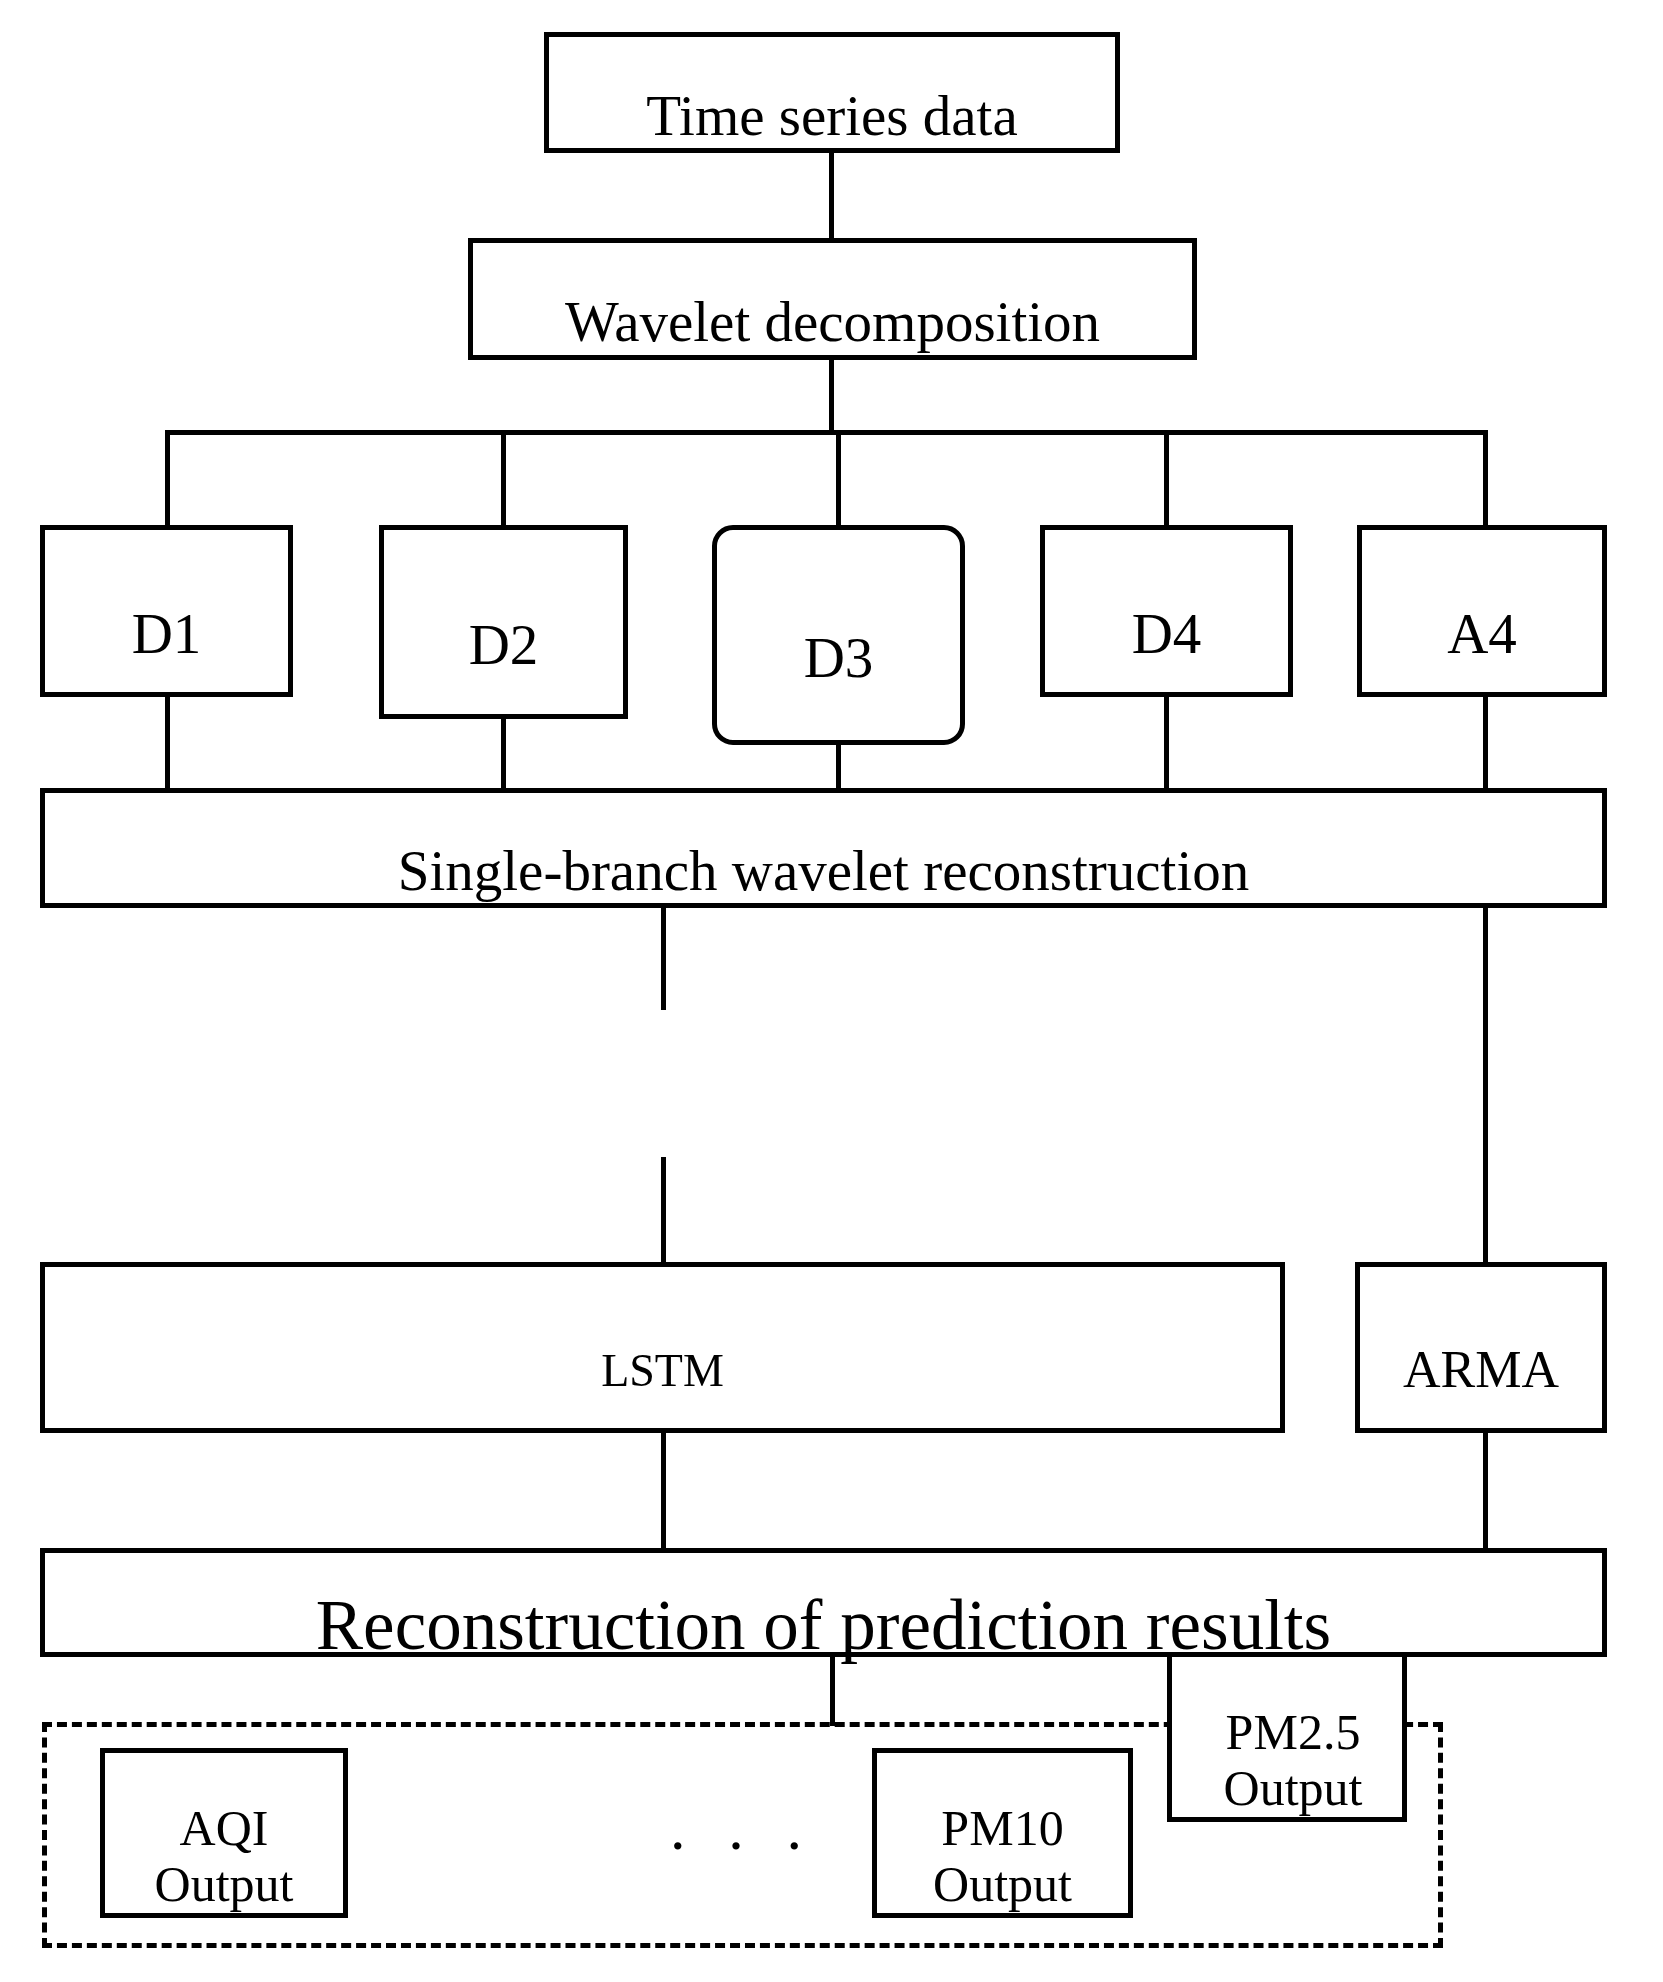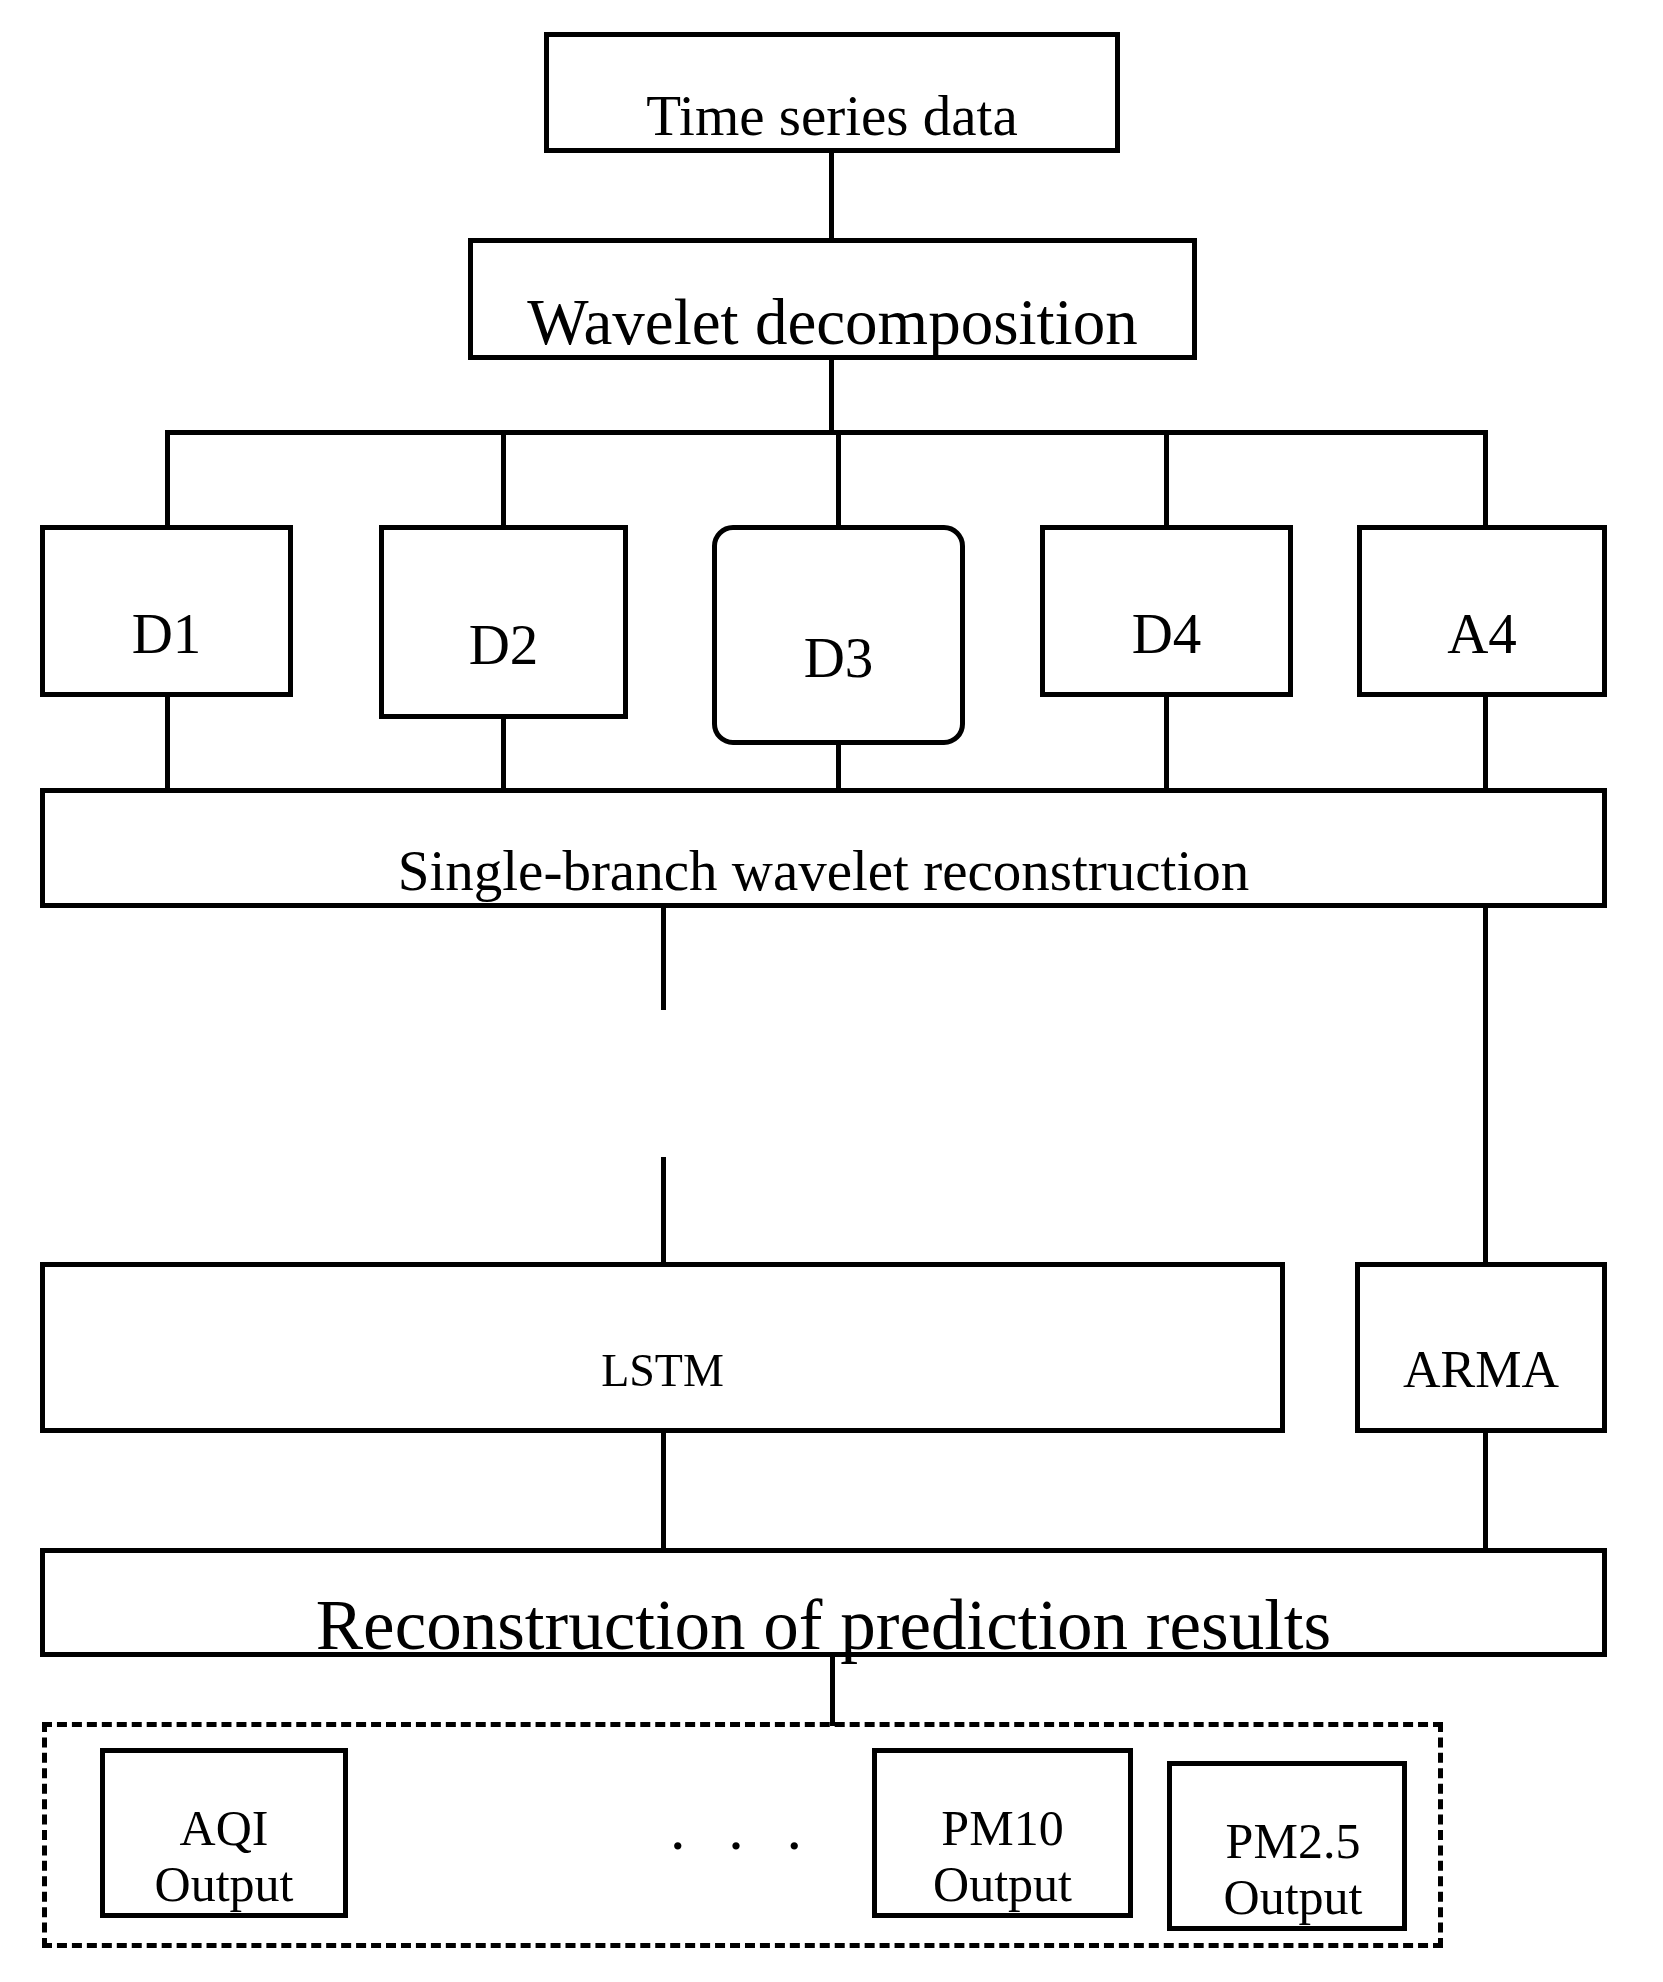--- a/index.html
+++ b/index.html
@@ -65,39 +65,39 @@
   .ellipsis {
     position: absolute;
     color: #000000;
     letter-spacing: 0.22em;
     z-index: 3;
     white-space: nowrap;
   }
 
   
   #n-time-series     { left:544px;  top:32px;   width:576px;  height:121px; font-size:57px; }
-  #n-wavelet-decomp  { left:468px;  top:238px;  width:729px;  height:122px; font-size:65px; }
+  #n-wavelet-decomp  { left:468px;  top:238px;  width:729px;  height:122px; font-size:57px; }
 
   #n-d1 { left:40px;   top:525px; width:253px; height:172px; font-size:57px; }
   #n-d2 { left:379px;  top:525px; width:249px; height:194px; font-size:57px; }
   #n-d3 { left:712px;  top:525px; width:253px; height:220px; font-size:57px;border-radius:21px; }
   #n-d4 { left:1040px; top:525px; width:253px; height:172px; font-size:57px; }
   #n-a4 { left:1357px; top:525px; width:250px; height:172px; font-size:57px; }
 
   #n-single-branch   { left:40px;  top:788px;  width:1567px; height:120px; font-size:57px; }
   #n-sliding-window  { left:40px;  top:1005px; width:1245px; height:155px; font-size:57px; }
   #n-lstm            { left:40px;  top:1262px; width:1245px; height:171px; font-size:46px; }
   #n-arma            { left:1355px;top:1262px; width:252px;  height:171px; font-size:52px; }
   #n-reconstruction  { left:40px;  top:1548px; width:1567px; height:109px; font-size:71px; }
 
   #group-outputs     { left:42px;  top:1722px; width:1401px; height:226px; }
 
   #n-aqi   { left:100px;  top:1748px; width:248px; height:170px; font-size:50px; }
   #n-pm10  { left:872px;  top:1748px; width:261px; height:170px; font-size:50px; }
-  #n-pm25  { left:1167px; top:1761px; width:240px; height:170px; font-size:50px;padding-left:12px; }
+  #n-pm25  { left:1167px; top:1652px; width:240px; height:170px; font-size:50px;padding-left:12px; }
 
   #ellipsis-dots { left:670px; top:1793px; font-size:62px; }
 </style>
 </head>
 <body>
 
 <div id="canvas">
 
   <div class="node" id="n-time-series">
     <span class="label">Time series data</span>

